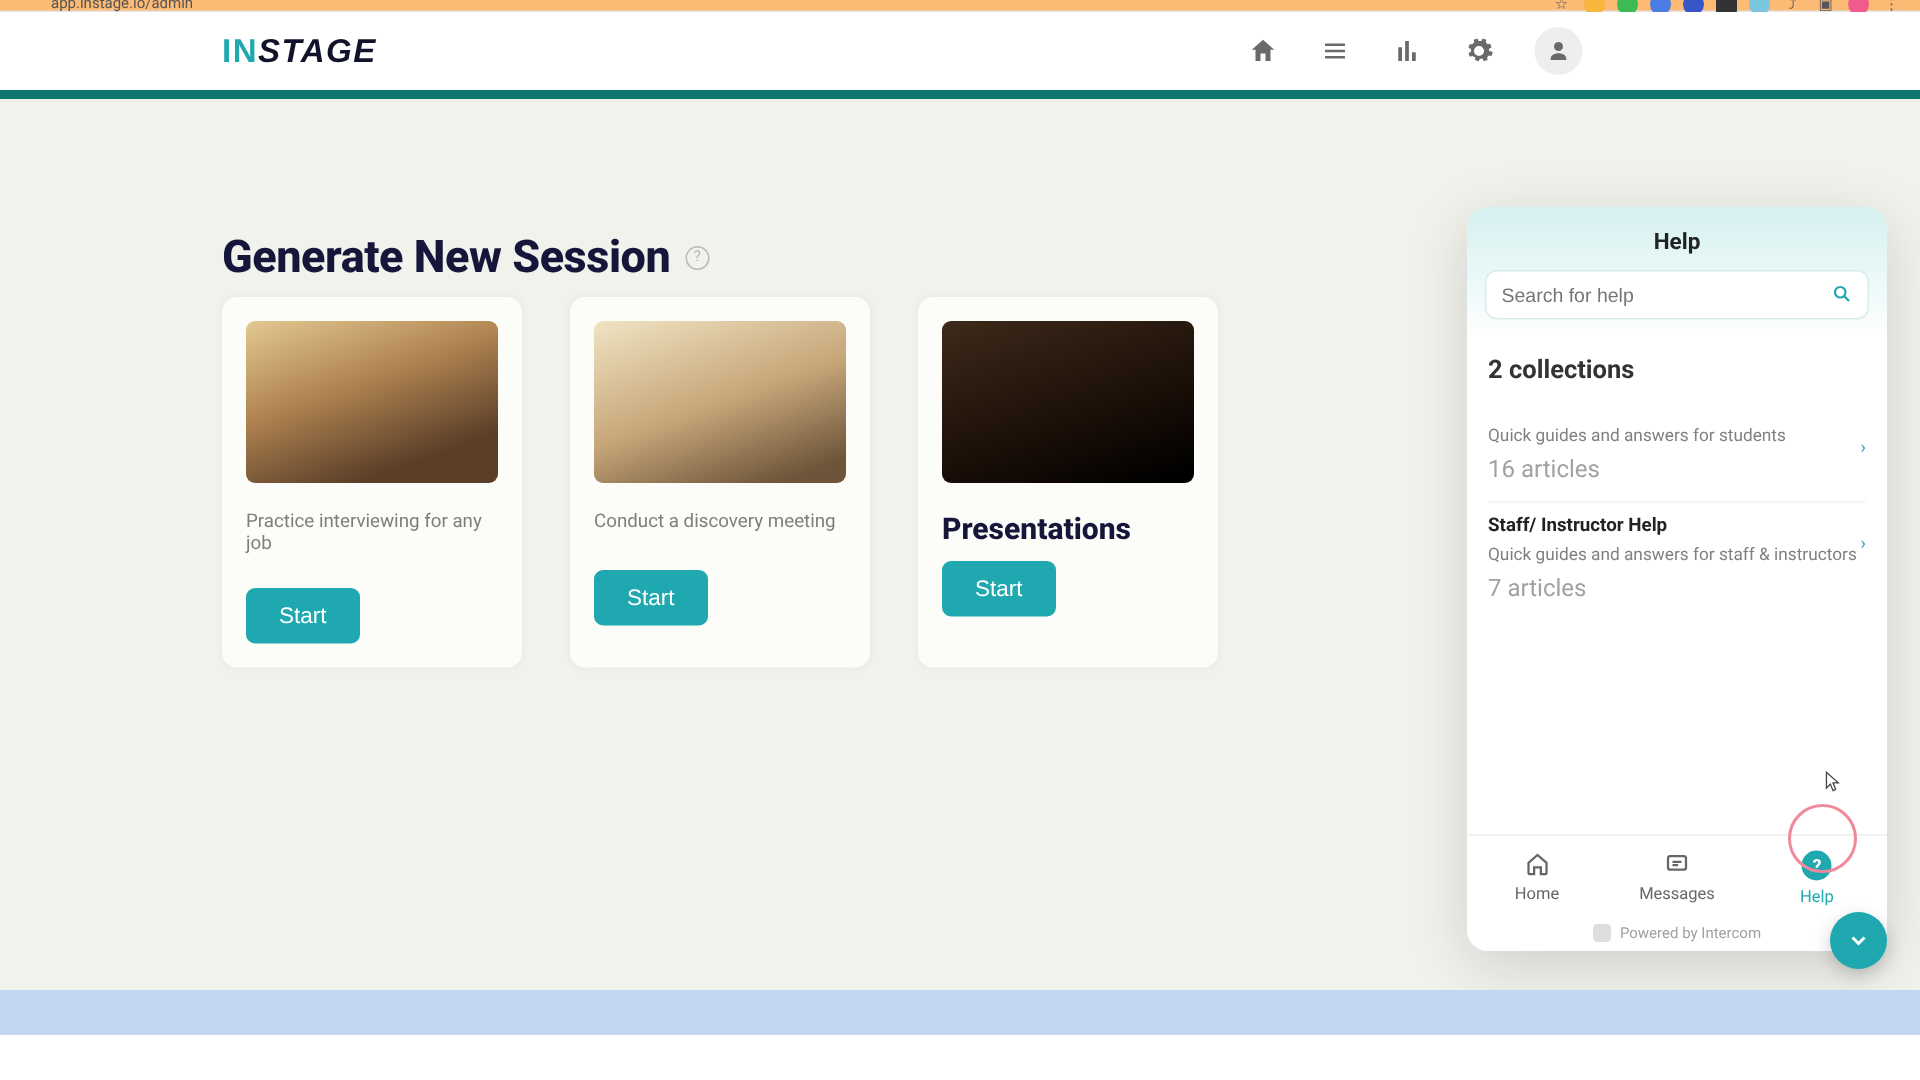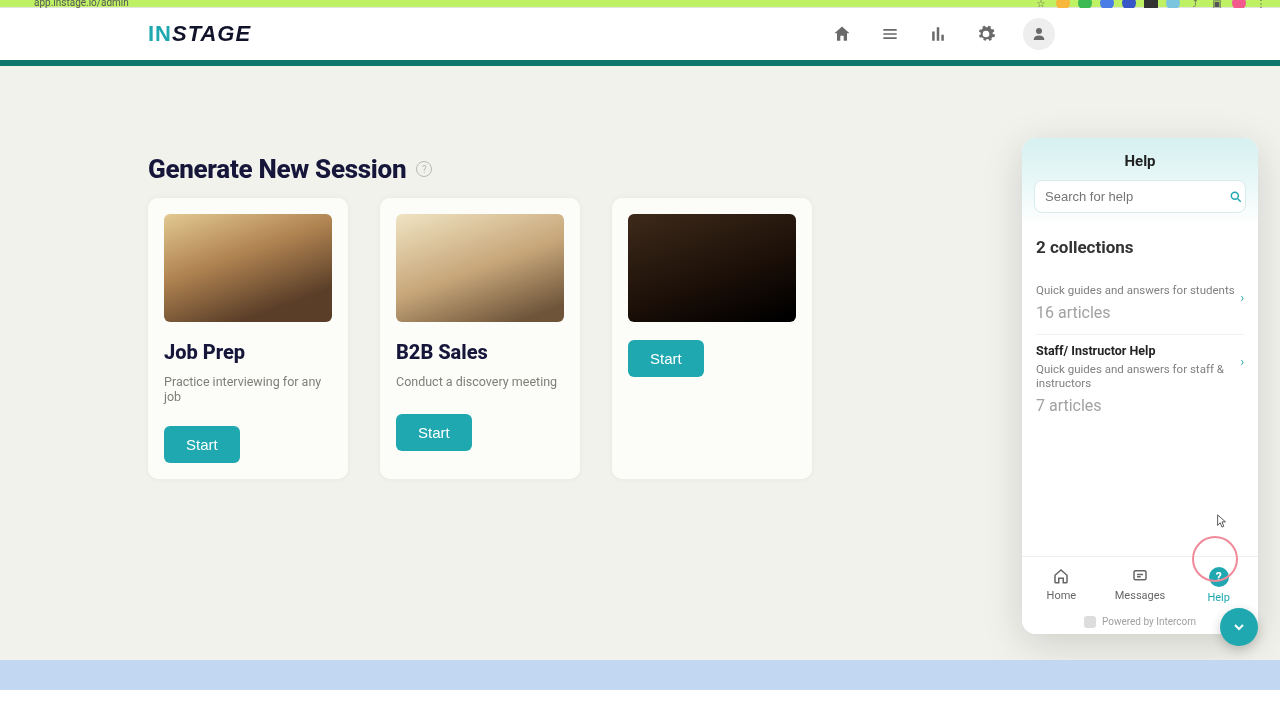--- a/index.html
+++ b/index.html
@@ -8,21 +8,21 @@
     width: 1280px;
     height: 720px;
     overflow: hidden;
     background: #fff;
     color: #222;
   }
 
   
   .chrome-bar {
     height: 8px;
-    background: #bef264;
+    background: #fdba74;
     border-bottom: 1px solid #e3e3e3;
     display: flex;
     align-items: center;
     padding: 0 10px;
     gap: 8px;
     position: relative;
   }
   .chrome-url {
     font-size: 10px;
     color: #555;
@@ -100,21 +100,21 @@
   }
   .section-title-wrap {
     position:absolute;
     left:148px;
     top:88px;
     display:flex;
     align-items:center;
     gap:10px;
   }
   .section-title {
-    font-size: 26px;
+    font-size: 30px;
     font-weight: 800;
     color:#15163a;
     letter-spacing:-0.3px;
   }
   .info-icon {
     width:16px;height:16px;border:1.5px solid #b8b8b8;border-radius:50%;
     display:flex;align-items:center;justify-content:center;
     font-size:10px;color:#b8b8b8;
   }
 
@@ -170,21 +170,21 @@
     left:0;right:0;bottom:0;
     height:30px;
     background:#c1d7f2;
   }
 
   
   .help-widget {
     position:absolute;
     right:22px;
     top:72px;
-    width:236px;
+    width:280px;
     height:496px;
     background:#fff;
     border-radius:14px;
     box-shadow: 0 10px 40px rgba(0,0,0,0.15);
     overflow:hidden;
     display:flex;
     flex-direction:column;
   }
   .hw-header {
     background: linear-gradient(180deg,#d6f0f0 0%, #ecf9f9 60%, #fefefe 100%);
@@ -192,21 +192,21 @@
     text-align:center;
   }
   .hw-title {
     font-size:15px;
     font-weight:700;
     color:#222;
     margin-bottom:10px;
   }
   .hw-search {
     display:flex;
-    align-items:flex-end;
+    align-items:flex-start;
     background:#fff;
     border:1px solid #d7eceb;
     border-radius:8px;
     padding:8px 10px;
     gap:8px;
   }
   .hw-search input {
     border:none;outline:none;flex:1;font-size:13px;color:#888;background:transparent;
   }
   .hw-search .sicon { color:#1fa8b0; font-size:14px;}
@@ -261,21 +261,21 @@
     width:46px;height:46px;border:2px solid #f08a9a;border-radius:50%;
     pointer-events:none;
   }
 
   .hw-powered {
     text-align:center;
     font-size:10px;
     color:#a0a0a0;
     padding:6px 0;
     background:#fff;
-    display:flex;justify-content:center;gap:6px;
+    display:flex;align-items:center;justify-content:center;gap:6px;
   }
   .hw-powered .chip{
     width:12px;height:12px;background:#ddd;border-radius:3px;display:inline-block;
   }
 
   .fab {
     position:absolute;
     right:22px;
     bottom:44px;
     width:38px;height:38px;border-radius:50%;
@@ -352,32 +352,31 @@
 <div class="workspace">
 
   <div class="section-title-wrap">
     <h1 class="section-title">Generate New Session</h1>
     <span class="info-icon">?</span>
   </div>
 
   <div class="cards">
     <div class="card">
       <div class="card-img img1"></div>
-      <div class="card-title">Job Prep</div>
       <div class="card-desc">Practice interviewing for any job</div>
       <button class="start-btn">Start</button>
     </div>
     <div class="card">
       <div class="card-img img2"></div>
-      <div class="card-title">B2B Sales</div>
       <div class="card-desc">Conduct a discovery meeting</div>
       <button class="start-btn">Start</button>
     </div>
     <div class="card">
       <div class="card-img img3"></div>
+      <div class="card-title">Presentations</div>
       <button class="start-btn">Start</button>
     </div>
   </div>
 
   <div class="help-widget">
     <div class="hw-header">
       <div class="hw-title">Help</div>
       <div class="hw-search">
         <input type="text" placeholder="Search for help" style="">
         <span class="sicon">

